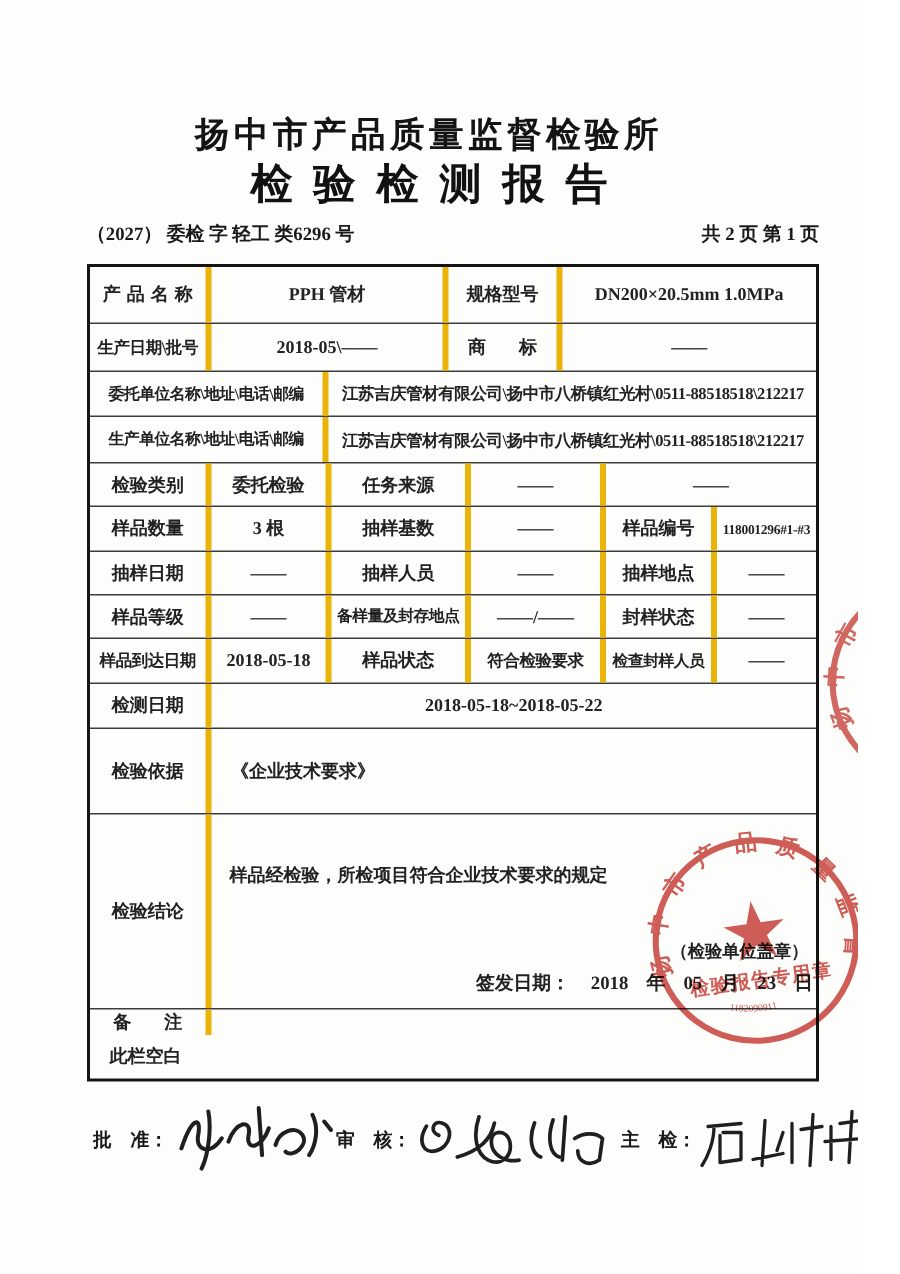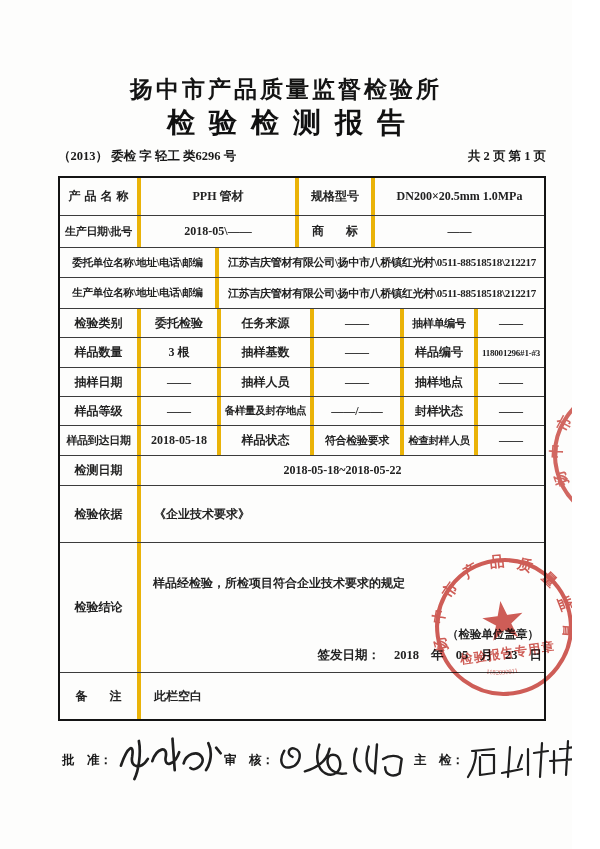--- a/index.html
+++ b/index.html
@@ -16,21 +16,21 @@
     position:absolute;top:104px;left:0;width:100%;text-align:center;
     font-size:28px;font-weight:700;letter-spacing:14px;padding-left:14px;box-sizing:border-box;color:#111;
   }
   .docline{
     position:absolute;top:148px;left:58px;width:488px;display:flex;justify-content:space-between;
     font-size:12.5px;font-weight:700;color:#1a1a1a;
   }
   
   .tbl{position:absolute;left:58px;top:176px;width:488px;border:2px solid #141414;box-sizing:border-box;}
   .row{display:flex;border-bottom:1px solid #3c3c3c;box-sizing:border-box;}
-  .row:last-child{border-bottom:none;}
+  .row:last-child{border-bottom:none;flex-direction:column;}
   .cell{
     border-right:4px solid #eab308;box-sizing:border-box;display:flex;align-items:center;justify-content:center;
     font-size:12px;font-weight:700;color:#222;overflow:hidden;white-space:nowrap;
   }
   .cell:last-child{border-right:none;flex:1;}
   .left{justify-content:flex-start;padding-left:9px;}
   .c81{width:81px;} .c80{width:80px;} .c93{width:93px;} .c90{width:90px;} .c74{width:74px;}
   .c158{width:158px;} .c159{width:159px;} .c76{width:76px;}
   .fs11{font-size:11px;letter-spacing:-0.3px;}
   .fs10{font-size:10.5px;letter-spacing:-0.3px;}
@@ -56,21 +56,21 @@
   .stamp-edge{left:541px;top:380px;width:152px;height:152px;opacity:.8;transform:rotate(-14deg);}
 </style>
 </head>
 <body>
 
 <div class="page">
 
   <div class="institute">扬中市产品质量监督检验所</div>
   <div class="report-title">检验检测报告</div>
   <div class="docline">
-    <span>（2013） 委检 字 轻工 类6296 号</span>
+    <span>（2027） 委检 字 轻工 类6296 号</span>
     <span>共 2 页 第 1 页</span>
   </div>
 
   <div class="tbl">
 
     <div class="row" style="height:38px">
       <div class="cell c81 sp4">产品名称</div>
       <div class="cell c158">PPH 管材</div>
       <div class="cell c76">规格型号</div>
       <div class="cell">DN200×20.5mm 1.0MPa</div>
@@ -91,21 +91,20 @@
     <div class="row" style="height:31px">
       <div class="cell c159 fs10">生产单位名称\地址\电话\邮编</div>
       <div class="cell left fs11">江苏吉庆管材有限公司\扬中市八桥镇红光村\0511-88518518\212217</div>
     </div>
 
     <div class="row" style="height:29px">
       <div class="cell c81">检验类别</div>
       <div class="cell c80">委托检验</div>
       <div class="cell c93">任务来源</div>
       <div class="cell c90">——</div>
-      <div class="cell c74 fs11">抽样单编号</div>
       <div class="cell">——</div>
     </div>
 
     <div class="row" style="height:30px">
       <div class="cell c81">样品数量</div>
       <div class="cell c80">3 根</div>
       <div class="cell c93">抽样基数</div>
       <div class="cell c90">——</div>
       <div class="cell c74">样品编号</div>
       <div class="cell fs9">118001296#1-#3</div>

